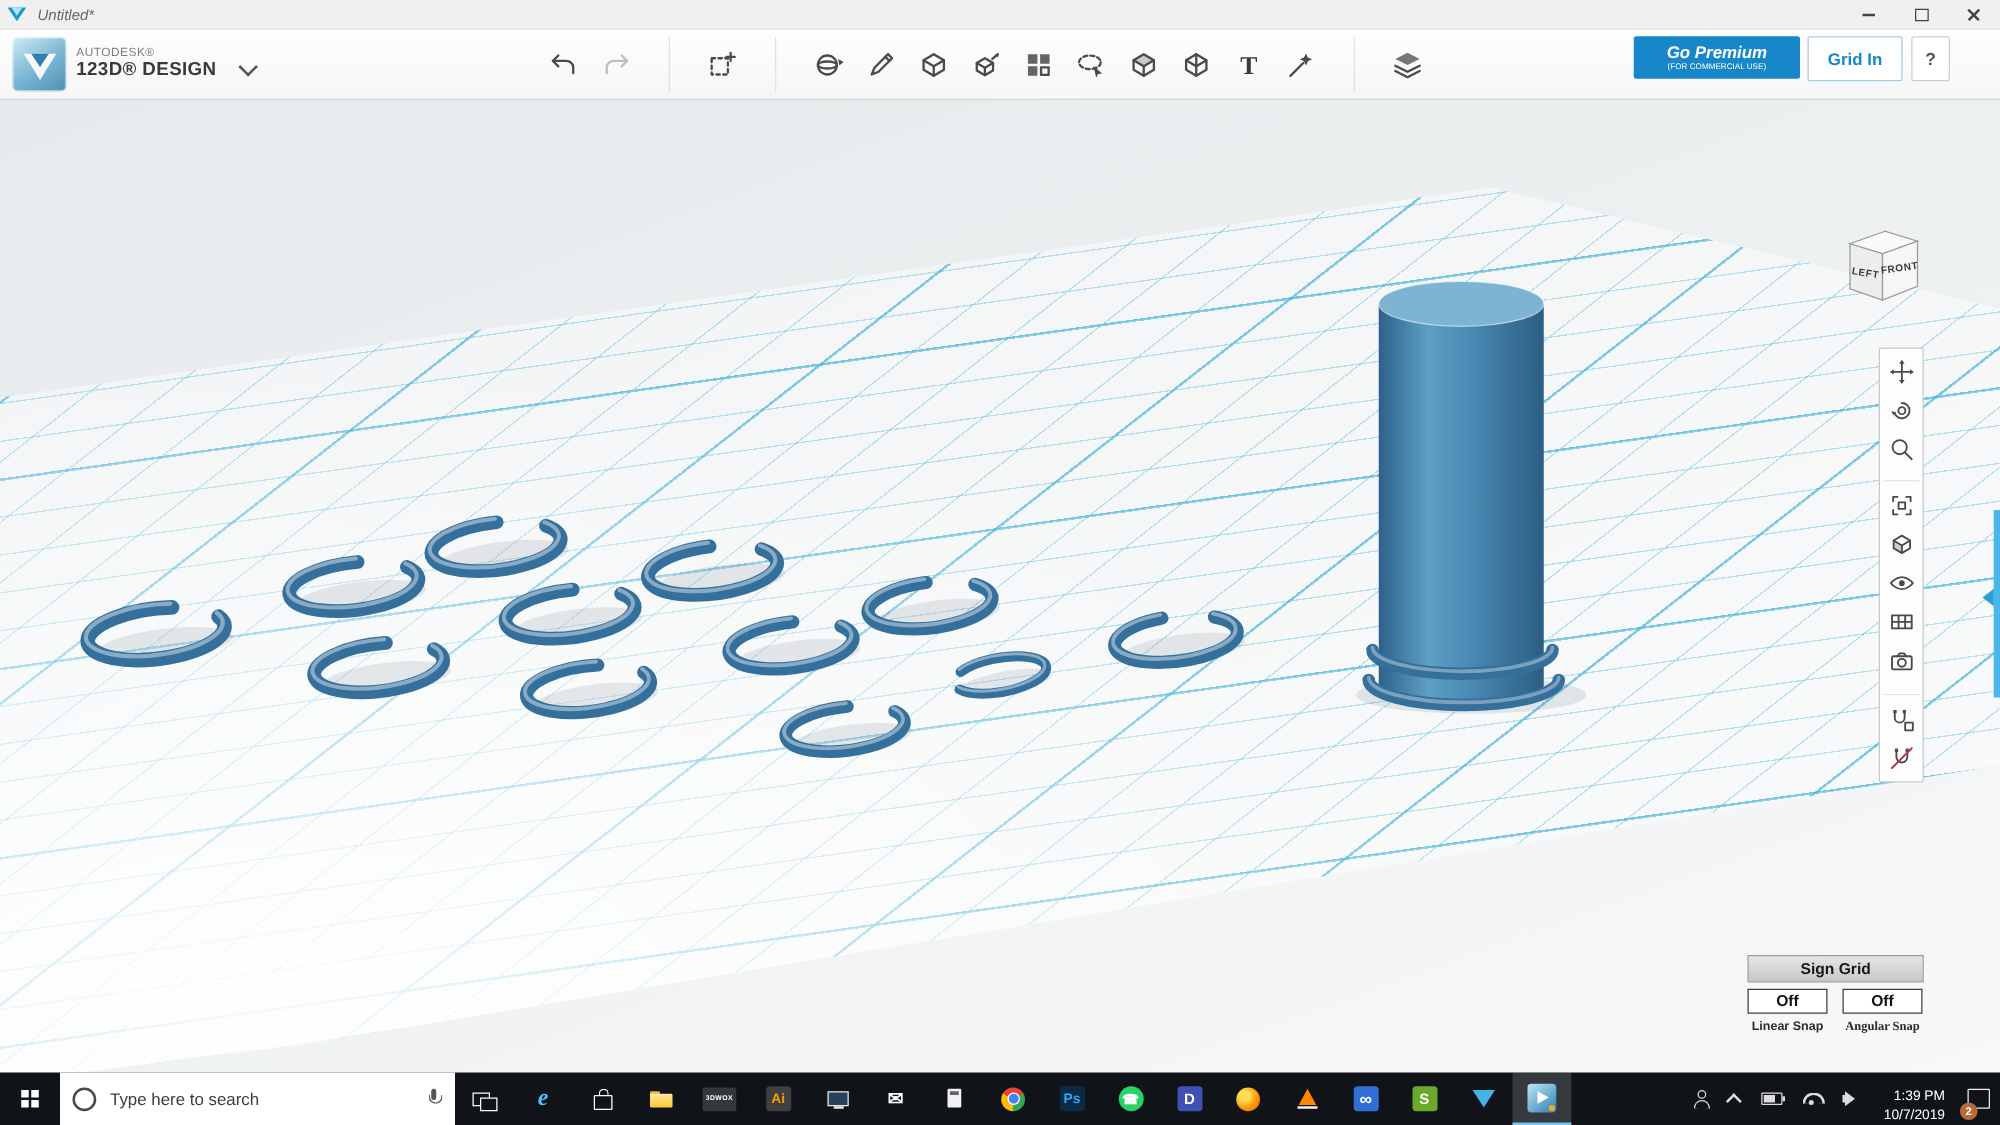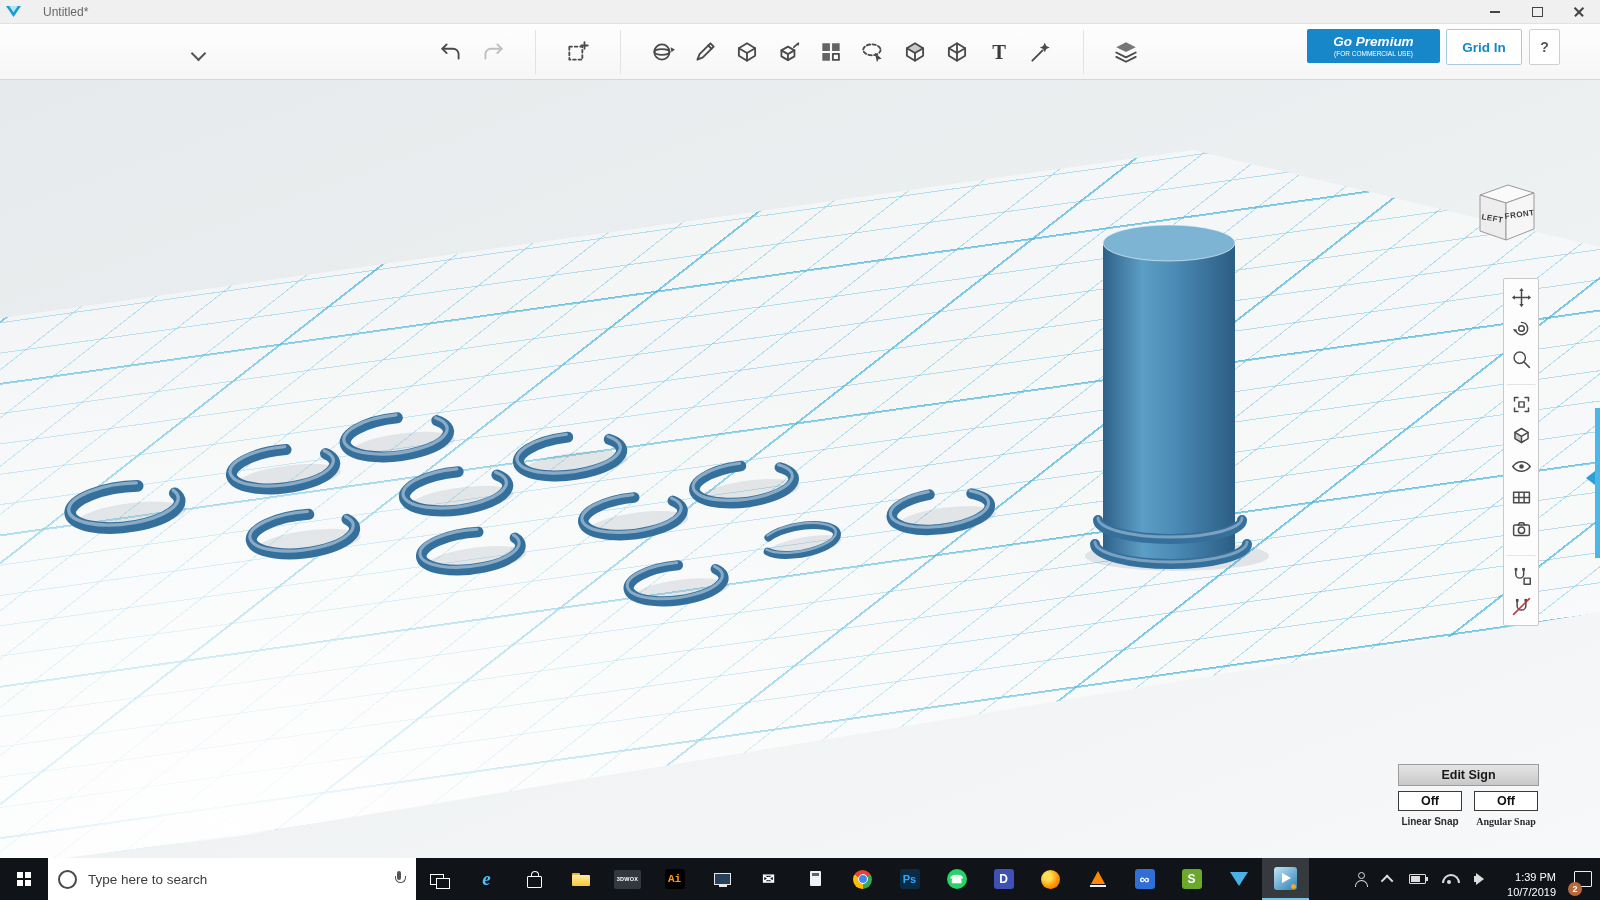--- a/index.html
+++ b/index.html
@@ -2,21 +2,21 @@
 <html><head>
 <meta charset="utf-8">
 <style>
   html,body{margin:0;padding:0;}
   body{width:1600px;height:900px;overflow:hidden;font-family:"Liberation Sans",sans-serif;background:#000;position:relative;}
   #app{position:absolute;inset:0;background:#f0f0f0;}
 
   
   .titlebar{position:absolute;left:0;top:0;width:1600px;height:24px;background:#f0f0f0;display:flex;align-items:center;border-bottom:1px solid #e3e3e3;box-sizing:border-box;}
   .titlebar .appico{margin-left:6px;display:flex;}
-  .titlebar .title{margin-left:22px;font-size:12px;color:#666;}
+  .titlebar .title{margin-left:9px;font-size:12px;color:#666;font-style:italic;}
   .win-controls{margin-left:auto;display:flex;height:100%;}
   .win-btn{width:42px;height:100%;display:flex;align-items:center;justify-content:center;}
   .ic-min{width:10px;height:2px;background:#444;}
   .ic-max{width:9px;height:8px;border:1.2px solid #444;}
   .ic-close{position:relative;width:12px;height:12px;}
   .ic-close::before,.ic-close::after{content:"";position:absolute;left:0;top:5px;width:12px;height:1.5px;background:#444;}
   .ic-close::before{transform:rotate(45deg);} .ic-close::after{transform:rotate(-45deg);}
 
   
   .toolbar{position:absolute;left:0;top:24px;width:1600px;height:56px;background:linear-gradient(#fefefe,#f6f6f6);border-bottom:1px solid #d6d6d6;box-sizing:border-box;}
@@ -69,21 +69,21 @@
   .snap-btn{position:absolute;top:711px;width:64px;height:20px;background:#fff;border:1px solid #3c3c3c;box-sizing:border-box;display:flex;align-items:center;justify-content:center;font-size:12.5px;font-weight:bold;color:#111;}
   .snap-btn.linear{left:1398px;} .snap-btn.angular{left:1474px;}
   .snap-label{position:absolute;top:736px;width:78px;text-align:center;font-size:10px;font-weight:bold;color:#2b2b2b;}
   .snap-label.linear{left:1391px;} .snap-label.angular{left:1467px;font-family:Liberation Serif, serif;}
 
   
   .taskbar{position:absolute;left:0;top:858px;width:1600px;height:42px;background:#101418;display:flex;align-items:stretch;}
   .start-btn{width:48px;display:flex;align-items:center;justify-content:center;}
   .winlogo{display:grid;grid-template-columns:6px 6px;grid-template-rows:6px 6px;gap:2px;}
   .winlogo i{background:#fff;display:block;}
-  .searchbox{width:368px;background:#fff;display:flex;align-items:center;padding:0 10px;box-sizing:border-box;gap:9px;}
+  .searchbox{width:316px;background:#fff;display:flex;align-items:center;padding:0 10px;box-sizing:border-box;gap:9px;}
   .cortana-ring{width:15px;height:15px;border:2px solid #4a4a4a;border-radius:50%;flex:none;}
   .searchbox input{border:none;outline:none;background:transparent;flex:1;font-size:13.5px;color:#333;font-family:"Liberation Sans",sans-serif;}
   .searchbox input::placeholder{color:#3c3c3c;opacity:1;}
   .mic-ic{position:relative;width:14px;height:18px;flex:none;}
   .mic-ic::before{content:"";position:absolute;left:5px;top:1px;width:4px;height:9px;background:#555;border-radius:2px;}
   .mic-ic::after{content:"";position:absolute;left:2.5px;top:6px;width:9px;height:6px;border:1.5px solid #555;border-top:none;border-radius:0 0 8px 8px;}
   #taskbar-apps{display:flex;}
   .tb-app{width:47px;display:flex;align-items:center;justify-content:center;position:relative;box-sizing:border-box;}
   .tb-app.active{background:rgba(255,255,255,0.16);border-bottom:2px solid #75c6ef;}
   .glyph{display:flex;align-items:center;justify-content:center;font-weight:bold;}
@@ -157,20 +157,32 @@
       <div class="win-btn">
           <span class="ic-max"></span>
         </div>
       <div class="win-btn">
           <span class="ic-close"></span>
         </div>
     </div>
   </div>
 
   <div class="toolbar">
+    <div class="brand">
+      <div class="brand-logo">
+        <svg width="36" height="36">
+            <polygon points="5,9 31,9 18,30" fill="#ffffff" opacity="0.92"></polygon>
+            <polygon points="11,9 25,9 18,19.5" fill="#2f7fae"></polygon>
+          </svg>
+      </div>
+      <div class="brand-text">
+        <div class="brand-l1">AUTODESK®</div>
+        <div class="brand-l2">123D® DESIGN</div>
+      </div>
+    </div>
     <span class="brand-chev"></span>
     <div id="tool-groups">
         <div class="tool-group">
           <div class="tool-btn">
             <svg class="ic" width="26" height="26" viewBox="0 0 24 24">
               <path class="s" d="M8 5 4 9l4 4"></path>
               <path class="s" d="M4 9h10a5 5 0 0 1 5 5v4"></path>
             </svg>
           </div>
           <div class="tool-btn">
@@ -423,21 +435,21 @@
           <svg class="ic" width="21" height="21" viewBox="0 0 24 24">
             <path class="s" d="M7 4v7a5 5 0 0 0 10 0V4" stroke-width="2.4"></path>
             <path class="f" d="M5.6 3.5h3v3h-3zM15.4 3.5h3v3h-3z"></path>
             <path d="M3 21L21 3" fill="none" stroke="#b23b3b" stroke-width="1.8" stroke-linecap="round"></path>
           </svg>
         </div>
       </div>
     <div class="flystrip"></div>
     <div class="flyout-arrow"></div>
 
-    <div class="editgrid-bar">Edit Sign</div>
+    <div class="editgrid-bar">Sign Grid</div>
     <div class="snap-btn linear">Off</div>
     <div class="snap-btn angular">Off</div>
     <div class="snap-label linear">Linear Snap</div>
     <div class="snap-label angular">Angular Snap</div>
   </div>
 
   <div class="taskbar">
     <div class="start-btn">
       <span class="winlogo">
           <i></i>
@@ -461,21 +473,21 @@
         <div class="tb-app">
           <div class="sp sp-store"></div>
         </div>
         <div class="tb-app">
           <div class="sp sp-folder"></div>
         </div>
         <div class="tb-app">
           <div class="sp sp-threedwox">3DWOX</div>
         </div>
         <div class="tb-app">
-          <span class="glyph rnd" style="color: rgb(255, 154, 0); background: #000000; font-size: 11px; font-family: Liberation Mono, monospace;">Ai</span>
+          <span class="glyph rnd" style="color: rgb(255, 154, 0); background: #404040; font-size: 11px;">Ai</span>
         </div>
         <div class="tb-app">
           <div class="sp sp-screen"></div>
         </div>
         <div class="tb-app">
           <span class="glyph" style="color: rgb(255, 255, 255); font-size: 15px;">✉</span>
         </div>
         <div class="tb-app">
           <div class="sp sp-calc"></div>
         </div>

